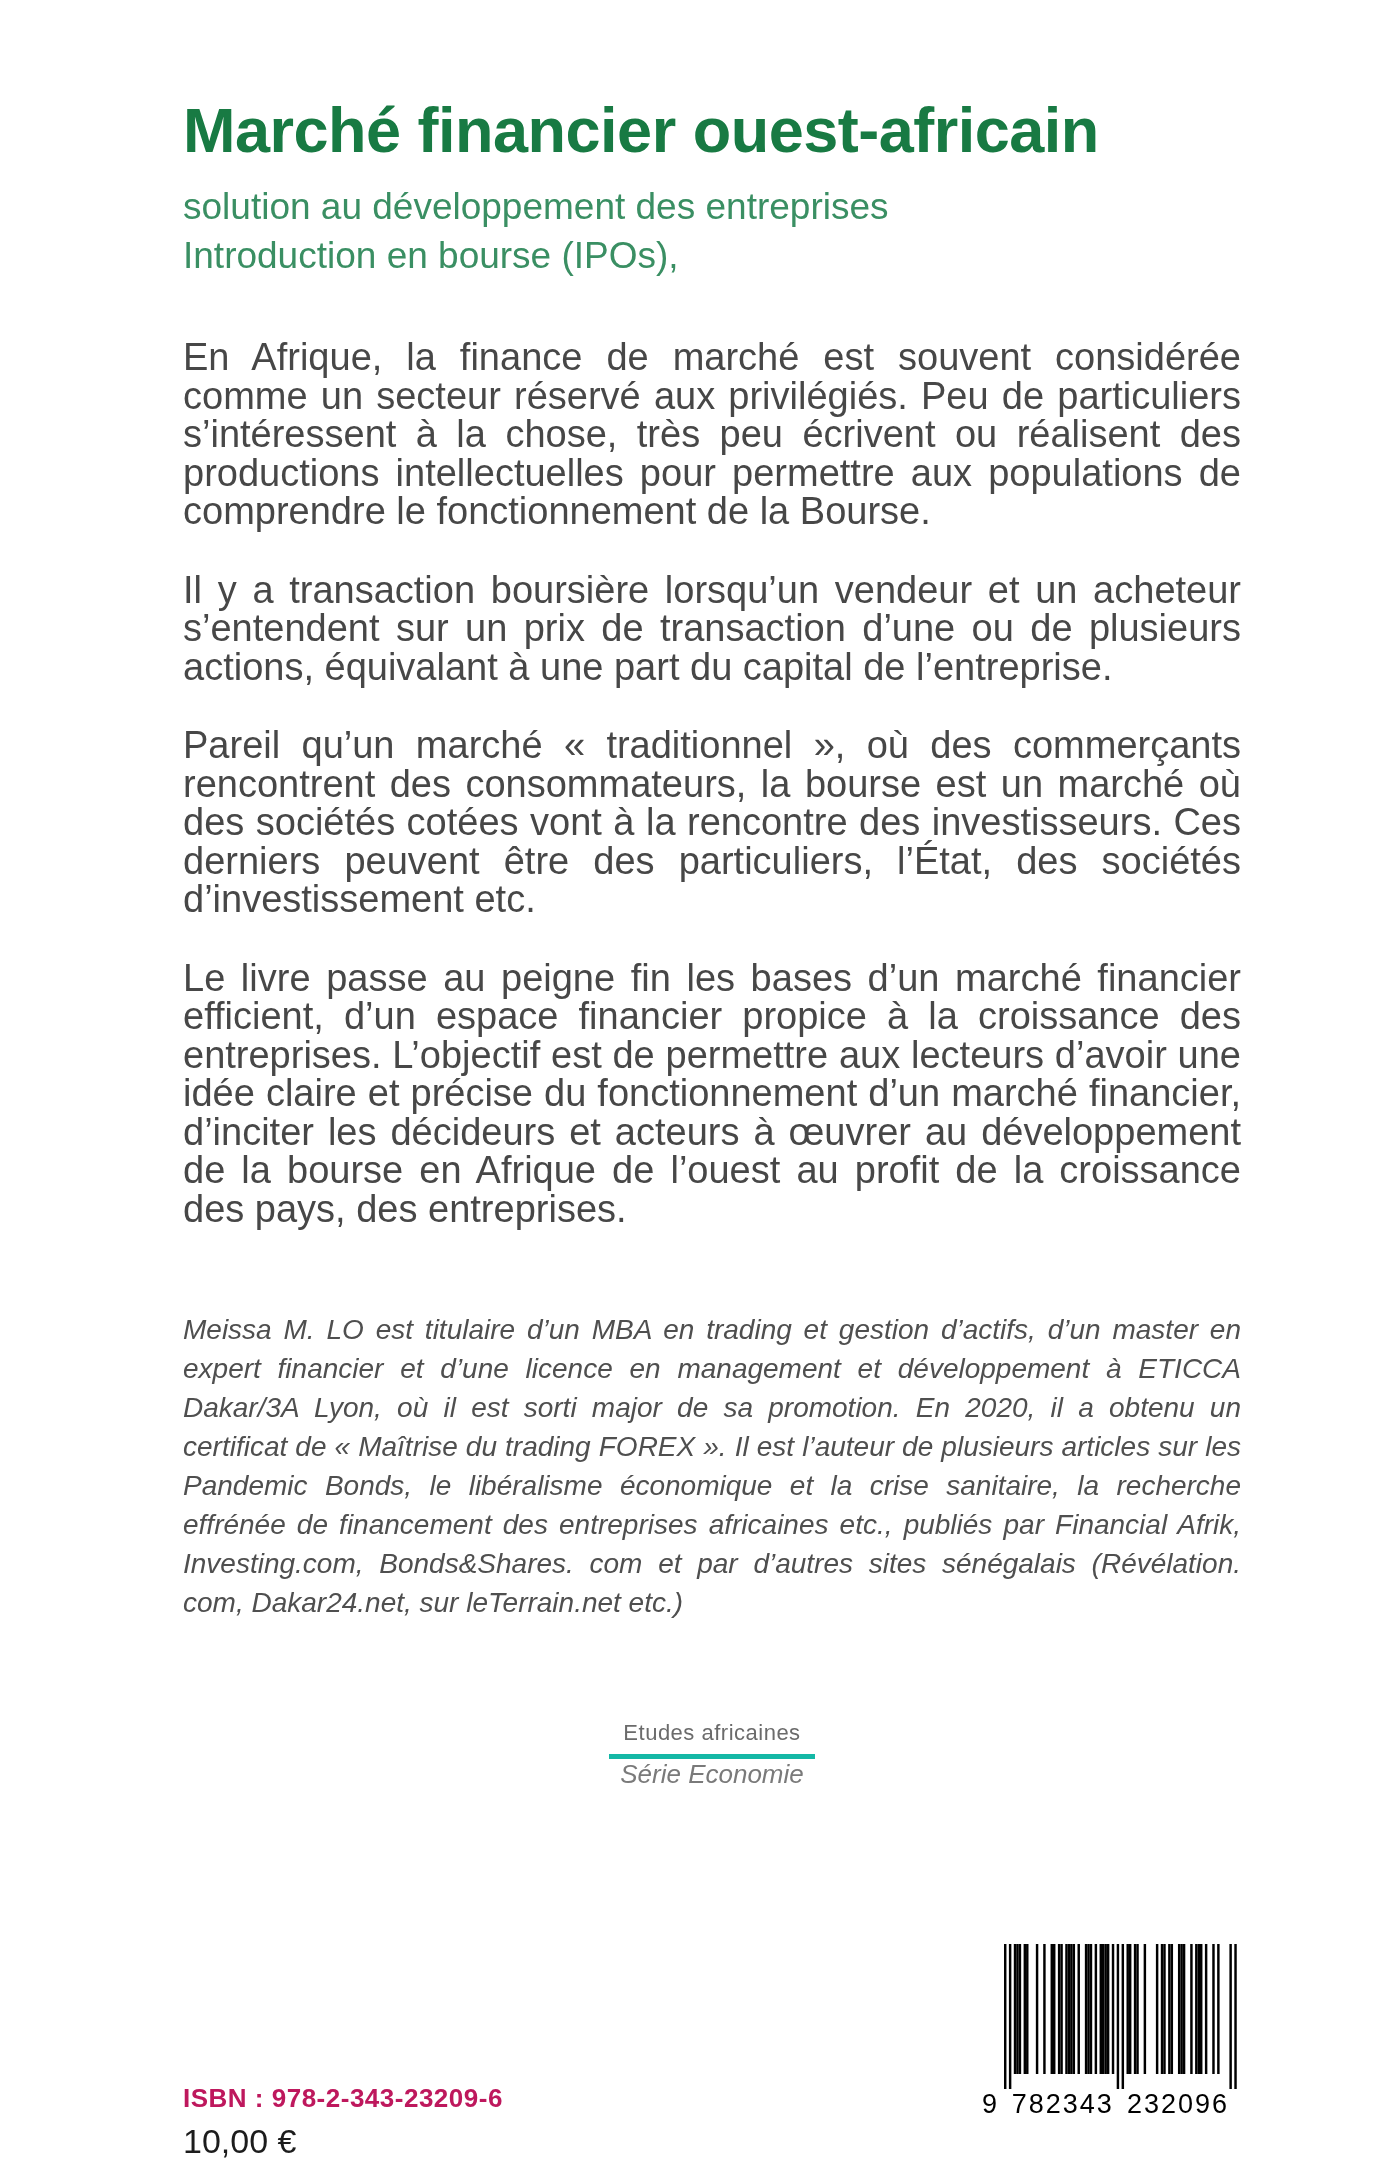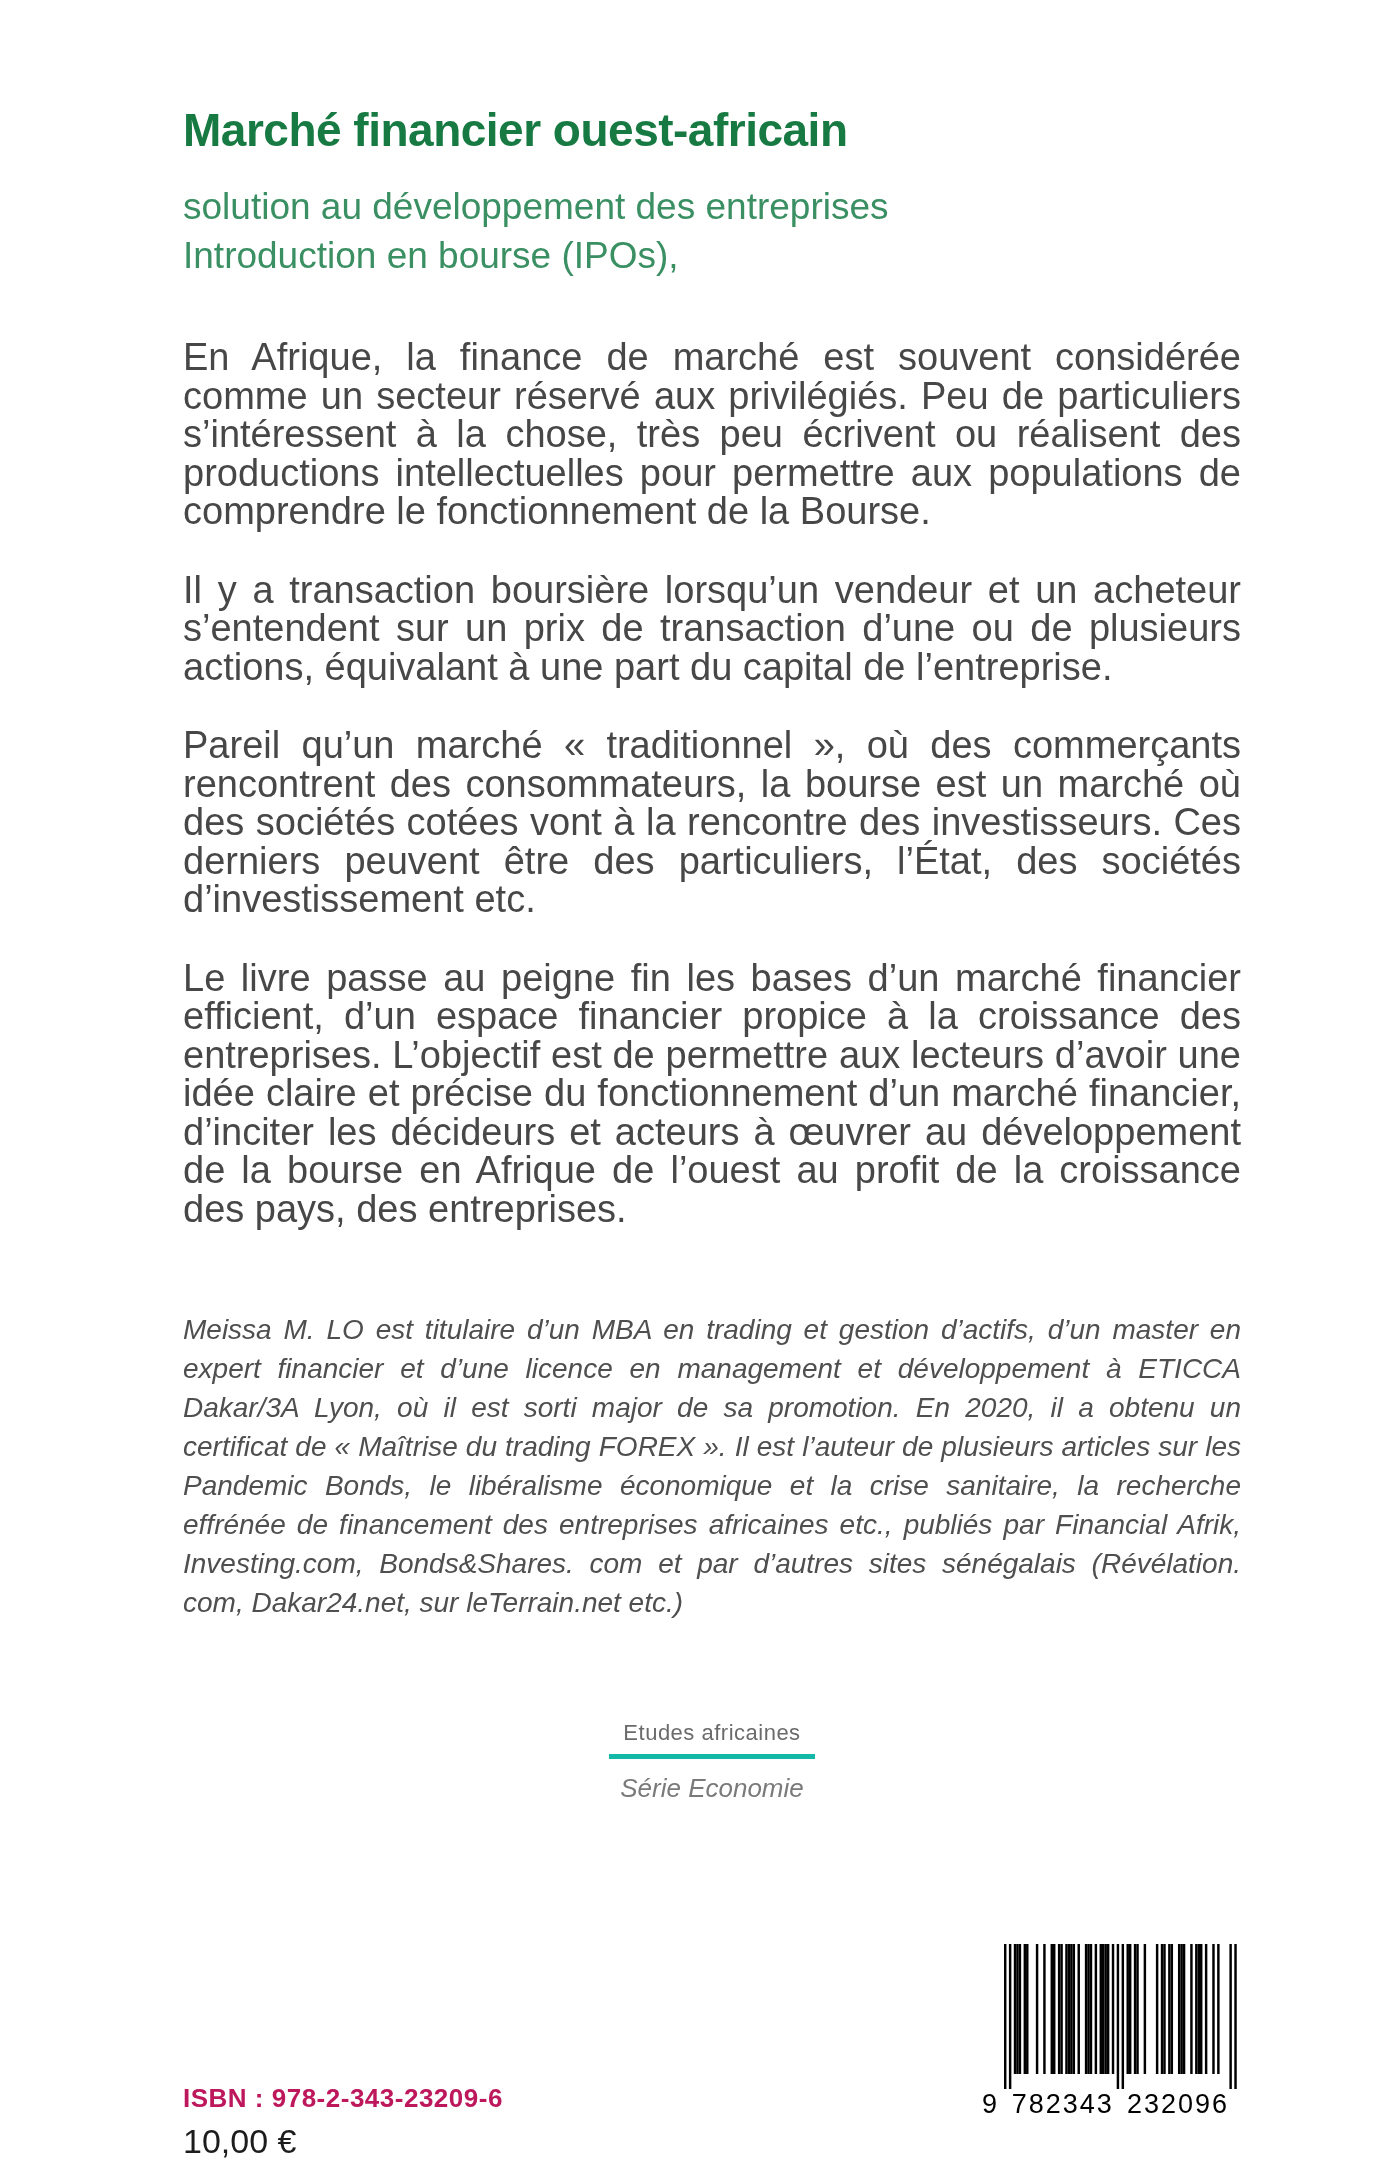--- a/index.html
+++ b/index.html
@@ -19,21 +19,21 @@
   }
   .content{
     position:absolute;
     left:183px;
     width:1058px;
     top:0;
   }
   .title{
     margin:0;
     padding-top:100px;
-    font-size:46px;
+    font-size:63px;
     line-height:60px;
     font-weight:bold;
     letter-spacing:-0.5px;
     color:var(--title-green);
   }
   .subtitle{
     margin-top:22px;
     font-size:37px;
     line-height:49px;
     font-weight:normal;
@@ -66,21 +66,20 @@
   }
   .collection-name{
     display:inline-block;
     font-size:22px;
     letter-spacing:0.5px;
     color:#6b6b6b;
     padding:0 14px 8px 14px;
     border-bottom:5px solid #14b8a6;
   }
   .series-name{
-    margin-top:14px;
     font-size:26px;
     font-style:italic;
     color:#7a7a7a;
   }
   .isbn{
     position:absolute;
     left:183px;
     top:2083px;
     font-size:26px;
     font-weight:bold;

